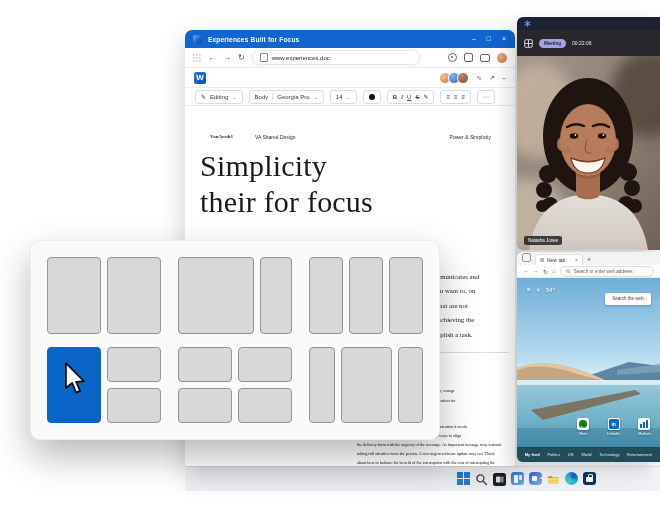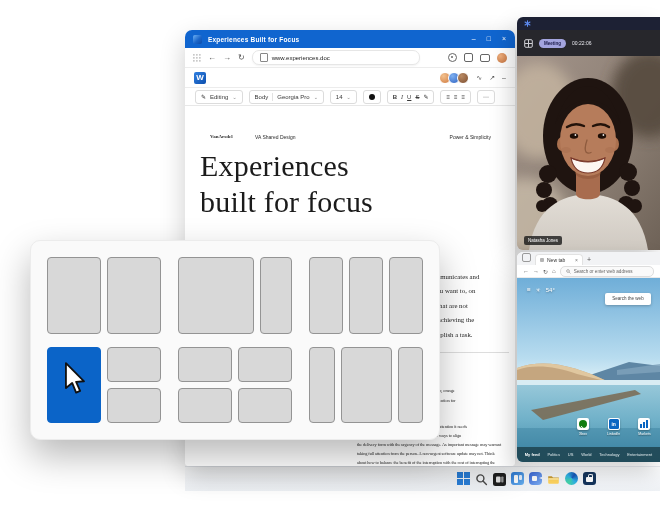--- a/index.html
+++ b/index.html
@@ -266,22 +266,22 @@
       </div>
       <div class="tgroup">
           <span>⋯</span>
         </div>
     </div>
     <div id="dpage" class="abs">
       <div class="dochead brand">VanArsdel</div>
       <div class="dochead subt">VA Shared Design</div>
       <div class="dochead tagl">Power &amp; Simplicity</div>
       <div id="h1">
-        <div>Experiences</div>
-        <div>built for focus</div>
+        <div>Simplicity</div>
+        <div>their for focus</div>
       </div>
       <div id="lead" class="rcol">
         <div class="jline">Consider how technology communicates and</div>
         <div class="jline">helps people attend to what you want to, on</div>
         <div class="jline">their own terms, and in ways that are not</div>
         <div class="jline">disruptive or taxing. Focus is achieving the</div>
         <div class="jline">desired state of mind to accomplish a task.</div>
       </div>
       <div id="drule" class="abs"></div>
       <div id="para2" class="rcol">

